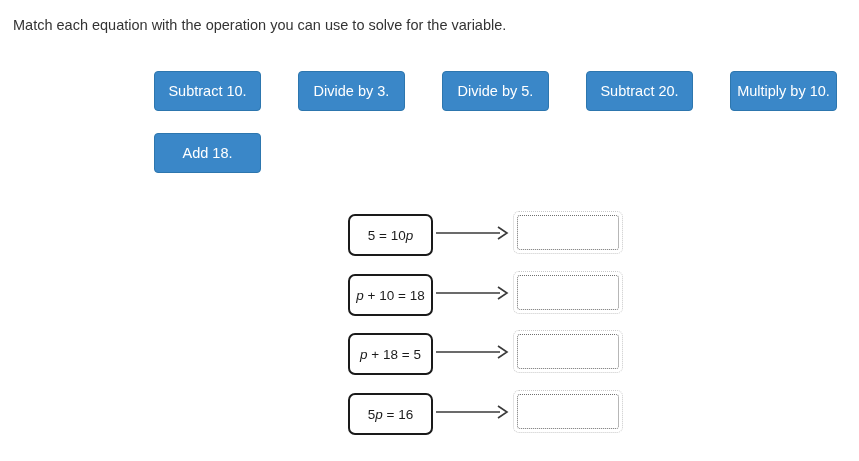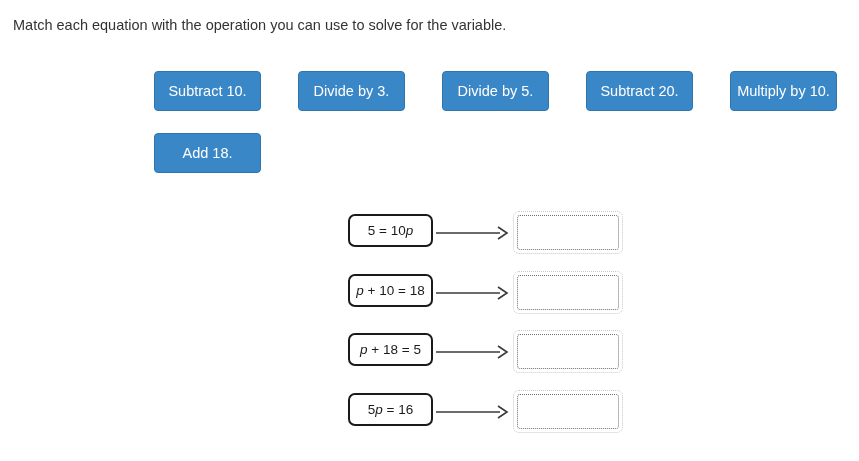--- a/index.html
+++ b/index.html
@@ -52,21 +52,21 @@
   }
   .match-row.r1 { top: 211px; }
   .match-row.r2 { top: 271px; }
   .match-row.r3 { top: 330px; }
   .match-row.r4 { top: 390px; }
   .eq-box {
     position: absolute;
     left: 0;
     top: 3px;
     width: 85px;
-    height: 33px;
+    height: 42px;
     border: 2px solid var(--equation-border, #1a1a1a);
     border-radius: 7px;
     background: #ffffff;
     display: flex;
     align-items: center;
     justify-content: center;
     font-size: 13.5px;
     color: #1b1b1b;
     white-space: pre;
   }

